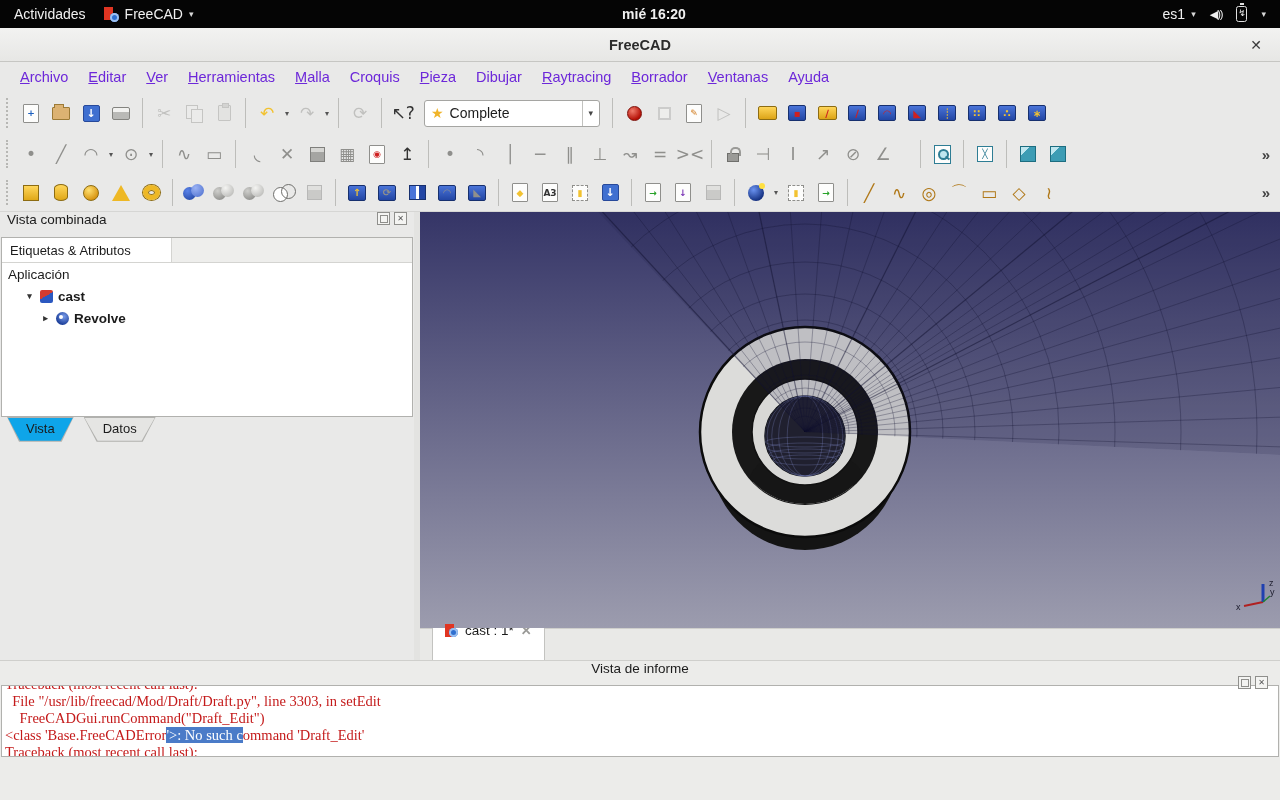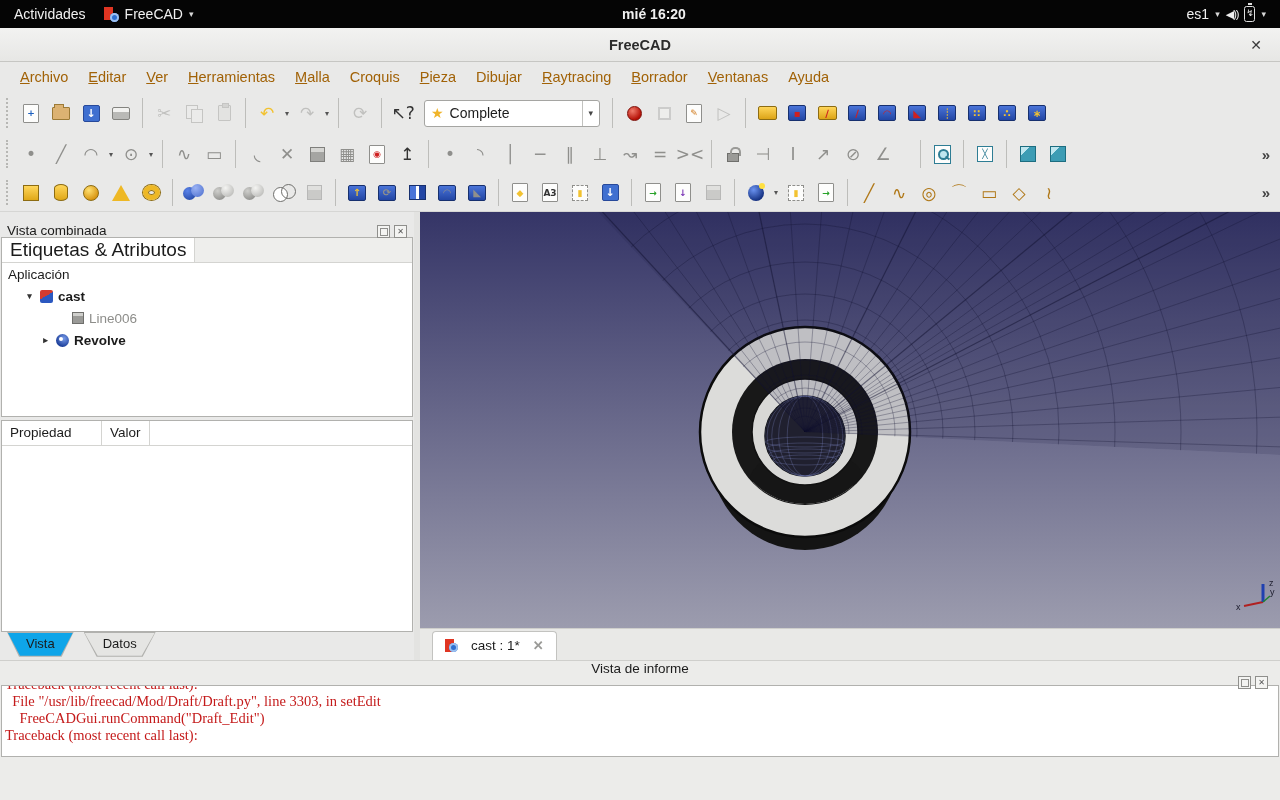--- a/index.html
+++ b/index.html
@@ -10,35 +10,35 @@
   .topbar { height:28px; background:#050505; color:#f0f0f0; display:flex;
     align-items:center; font-size:14px; position:relative; }
   .topbar .left { display:flex; align-items:center; gap:18px; padding-left:14px; }
   .tb-item { display:flex; align-items:center; gap:6px; cursor:default; }
   .fc-mini { width:15px; height:15px; position:relative; display:inline-block; }
   .fc-mini::before { content:""; position:absolute; left:0; top:0; width:9px; height:13px; background:#e03522; }
   .fc-mini::after { content:""; position:absolute; right:0; bottom:0; width:9px; height:9px;
     border-radius:50%; background:#2f6fd0; box-shadow:inset 0 0 0 2px #9cc0f0; }
   .caret { font-size:9px; color:#d8d8d8; }
   .topbar .clock { position:absolute; left:0; right:0; text-align:center; font-weight:700;padding-left:28px; }
-  .topbar .right { margin-left:auto; display:flex; align-items:center; gap:6px; padding-right:14px; z-index:1; }
+  .topbar .right { margin-left:auto; display:flex; align-items:center; gap:14px; padding-right:14px; z-index:1; }
   .spk { font-size:11px; letter-spacing:-1px; }
   .batt { width:11px; height:16px; border:1.5px solid #e0e0e0; border-radius:2.5px; position:relative;
     display:inline-block; font-size:9px; text-align:center; line-height:13px; }
   .batt::before { content:""; position:absolute; top:-4px; left:2.5px; width:4px; height:2px; background:#e0e0e0; }
 
   
   .titlebar { height:34px; background:linear-gradient(#f2f2f1,#e7e7e5); border-bottom:1px solid #c6c6c3;
     display:flex; align-items:center; justify-content:center; position:relative; }
   .titlebar .wtitle { font-weight:700; font-size:14.5px; color:#2b2b2b; }
   .win-close { position:absolute; right:14px; top:7px; width:20px; height:20px; text-align:center;
     line-height:20px; color:#3a3a3a; font-size:14px; cursor:pointer; }
 
   
-  .menubar { height:30px; background:#e9e9e8; display:flex; align-items:center; padding-left:10px; font-size:14.5px; color:#a16207; }
+  .menubar { height:30px; background:#e9e9e8; display:flex; align-items:center; padding-left:10px; font-size:14.5px; color:#6d28d9; }
   .menu-item { padding:4px 10px; cursor:pointer; }
   .menu-item u { text-decoration:underline; }
 
   
   .tbrow { background:#e9e9e8; display:flex; align-items:center; padding:0 2px; }
   #tb1 { height:42px; } #tb2 { height:40px; } #tb3 { height:38px; border-bottom:1px solid #d6d6d4; }
   .handle { width:6px; height:70%; margin:0 4px; border-left:2px dotted #b7b7b4; }
   .sep { width:1px; height:72%; background:#bdbdba; margin:0 6px; }
   .gap { height:1px; }
   .ov { margin-left:auto; padding:0 8px; color:#444; font-size:15px; font-weight:700; }
@@ -98,33 +98,33 @@
   
   .combo { display:flex; align-items:center; gap:6px; background:#fff; border:1px solid #a5a5a2;
     border-radius:3px; height:27px; width:176px; padding:0 6px; margin:0 6px; cursor:pointer; font-size:14px; color:#1d1d1d;}
   .combo .star{color:#f0b429; font-size:14px;}
   .combo .cdd{margin-left:auto; border-left:1px solid #c2c2bf; padding-left:6px; font-size:9px; color:#444; align-self:stretch; display:flex;align-items:center;}
 
   
   .main { display:flex; height:448px; }
   .dock { width:414px; background:#e9e9e8; display:flex; flex-direction:column; padding:0 1px; }
   .splitter { width:6px; background:#e3e3e1; }
-  .dock-title { height:26px; display:flex; align-items:flex-end; font-size:13.5px; color:#1b1b1b; padding:0 6px; }
+  .dock-title { height:26px; display:flex; align-items:flex-start; font-size:13.5px; color:#1b1b1b; padding:0 6px; }
   .dock-title .dt-icons { margin-left:auto; display:flex; gap:4px; }
   .mini-btn { width:13px; height:13px; border:1px solid #8f8f8c; background:#f4f4f2; font-size:8px;
     display:flex; align-items:center; justify-content:center; color:#555; cursor:pointer; position:relative;}
   .mini-btn.float::before { content:""; width:6px; height:6px; border:1px solid #8f8f8c; }
   .tabs-row { display:flex; padding-left:2px; }
   .tab { padding:5px 16px 6px; font-size:13.5px; color:#1d1d1d; background:#dcdcda;
     border:1px solid #b1b1ae; border-bottom:none; border-radius:3px 3px 0 0; cursor:pointer; }
   .tab.active { background:#fff; position:relative; z-index:2; }
   .tree-panel { background:#fff; border:1px solid #b1b1ae; height:180px; margin-top:-1px; overflow:hidden; }
   .tree-header { height:25px; background:#eeeeec; border-bottom:1px solid #d4d4d1; display:flex; align-items:center; }
   .tree-header .hcell { background:#fff; height:100%; display:flex; align-items:center; padding:0 8px;
-    border-right:1px solid #d4d4d1; font-size:19px; color:#1b1b1b; min-width:170px; }
+    border-right:1px solid #d4d4d1; font-size:13px; color:#1b1b1b; min-width:170px; }
   .tree-row { height:22px; display:flex; align-items:center; font-size:13.5px; color:#1b1b1b; cursor:pointer; gap:5px; }
   .tree-row.bold { font-weight:700; }
   .tree-row.gray { color:#8d8d8a; }
   .tw { width:11px; font-size:9px; color:#333; text-align:center; flex:none; }
   .ti-doc { width:13px; height:13px; flex:none; background:linear-gradient(150deg,#d23b2f 0 46%,#2b58c0 46%); border-radius:2px; }
   .ti-line { width:12px; height:12px; flex:none; background:linear-gradient(#cfcfcc 0 30%,#9a9a97 30%); border:1px solid #6f6f6c; }
   .ti-wire { width:12px; height:12px; flex:none; border:1px solid #8f8f8c; background:#fff; position:relative; }
   .ti-wire::after { content:""; position:absolute; left:4px; top:4px; width:7px; height:7px; border:1px solid #8f8f8c; border-radius:50%; background:#fff; }
   .ti-rev { width:13px; height:13px; flex:none; border-radius:50%; background:radial-gradient(circle at 60% 35%,#7a9cea,#1c3f9a 70%); position:relative; }
   .ti-rev::after { content:""; position:absolute; left:3px; top:3px; width:4px; height:4px; background:#fff; border-radius:50%; }
@@ -137,22 +137,22 @@
   .btab > span { clip-path: polygon(0 0,100% 0,81.5% 91%,18.5% 91%); display:block; background:#e5e5e3;
     padding:3px 18px 7px; font-size:13px; color:#1b1b1b; }
   .btab.active > span { background:#0ea5e9; }
 
   
   .vpcol { flex:1; display:flex; flex-direction:column; }
   .viewport { height:416px; background:linear-gradient(#34346а,#9c9cae); position:relative; cursor:crosshair;
     background:linear-gradient(#353567,#9c9cae); }
   .viewport svg { position:absolute; inset:0; }
   .mdibar { height:32px; background:#e9e9e7; border-top:1px solid #cfcfcc; display:flex; align-items:flex-end; padding-left:12px; }
-  .mditab { display:flex; align-items:center; gap:13px; background:#fff; border:1px solid #c3c3c0; border-bottom:none;
-    border-radius:4px 4px 0 0; padding:6px 12px 7px; font-size:13.5px; color:#1b1b1b; cursor:pointer; }
+  .mditab { display:flex; align-items:center; gap:7px; background:#fff; border:1px solid #c3c3c0; border-bottom:none;
+    border-radius:4px 4px 0 0; padding:6px 12px 22px; font-size:13.5px; color:#1b1b1b; cursor:pointer; }
   .mditab .tclose { color:#9a9a97; font-weight:700; font-size:13px; cursor:pointer; }
 
   
   .report { border-top:1px solid #cfcfcc; background:#ececea; height:140px; }
   .rtitle { height:24px; display:flex; align-items:center; padding:0 12px; font-size:13.5px; color:#1b1b1b;flex-direction:column; }
   .rtitle .dt-icons { margin-left:auto; display:flex; gap:4px; }
   .rcontent { background:#fff; border:1px solid #b1b1ae; margin:0 1px; height:72px; overflow:hidden;
     font-family:"Liberation Serif", serif; font-size:14.5px; line-height:17px; color:#c41a1a; padding:0 3px; cursor:text; }
   .rline { white-space:pre; }
   .rline.clipped { margin-top:-10px; }
@@ -451,36 +451,25 @@
       </div>
       <div id="tree-rows">
           <div class="tree-row" style="padding-left: 6px;">
             <span>Aplicación</span>
           </div>
           <div class="tree-row bold" style="padding-left: 22px;">
             <span class="tw">▾</span>
             <span class="ti-doc"></span>
             <span>cast</span>
           </div>
-          <div class="tree-row gray" style="padding-left: 54px;">
-            <span class="tw"></span>
-            <span class="ti-line"></span>
-            <span>Line006</span>
-          </div>
           <div class="tree-row bold" style="padding-left: 38px;">
             <span class="tw">▸</span>
             <span class="ti-rev"></span>
             <span>Revolve</span>
           </div>
-        </div>
-    </div>
-    <div class="prop-panel">
-      <div class="prop-header" id="prop-header">
-          <span class="pcell">Propiedad</span>
-          <span class="pcell">Valor</span>
         </div>
     </div>
     <div class="btabs" id="btabs">
         <span class="btab active">
           <span>Vista</span>
         </span>
         <span class="btab">
           <span>Datos</span>
         </span>
       </div>
@@ -589,15 +578,16 @@
     <span>Vista de informe</span>
     <span class="dt-icons">
       <span class="mini-btn float"></span>
       <span class="mini-btn">✕</span>
     </span>
   </div>
   <div class="rcontent" id="rcontent">
       <div class="rline clipped">Traceback (most recent call last):</div>
       <div class="rline">  File "/usr/lib/freecad/Mod/Draft/Draft.py", line 3303, in setEdit</div>
       <div class="rline">    FreeCADGui.runCommand("Draft_Edit")</div>
+      <div class="rline"><span>&lt;class 'Base.FreeCADError</span><span class="rsel">'&gt;: No such c</span><span>ommand 'Draft_Edit'</span></div>
       <div class="rline">Traceback (most recent call last):</div>
     </div>
 </div>
 
 </body></html>

